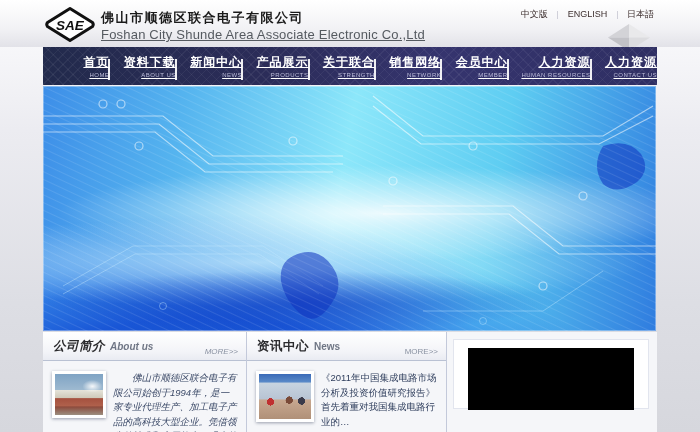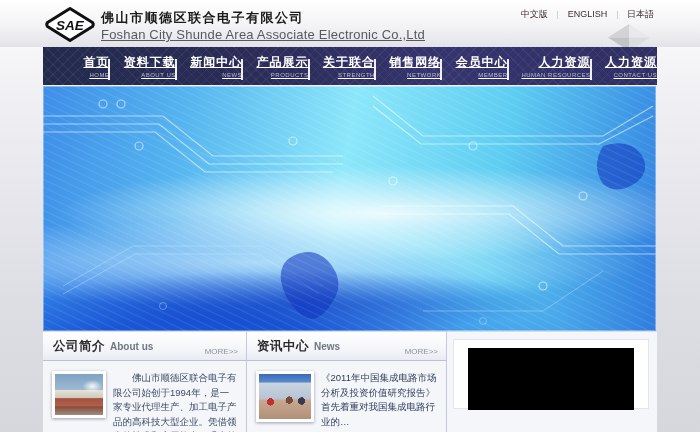--- a/index.html
+++ b/index.html
@@ -42,21 +42,21 @@
       radial-gradient(ellipse 85% 24% at 35% 72%, rgba(225,250,255,0.65) 0%, transparent 75%),
       radial-gradient(ellipse 95% 125% at 26% 142%, #0a3abc 0%, #1956d6 38%, rgba(45,125,232,0.55) 58%, transparent 72%),
       linear-gradient(100deg,#3d8ee8 0%,#55b4ef 22%,#8ce7fa 48%,#5ecdf2 72%,#2f7cdf 100%);
     box-shadow:inset 0 0 0 1px rgba(255,255,255,0.35);
   }
   .banner svg { position:absolute; top:0; left:0; }
   
   .columns { position:absolute; top:332px; left:43px; width:614px; height:100px; display:flex;
     background:#f5f6f9; }
   .col { position:relative; }
-  .col-about { width:204px; }
+  .col-about { width:204px;font-style:italic; }
   .col-news  { width:200px; }
   .col-video { width:208px; }
   .col:not(:last-child) { border-right:1px solid #c3c9da; }
   .col-head { height:29px; display:flex; align-items:center; padding:0 8px 0 10px;
     border-bottom:1px solid #b9c1d3;
     background:linear-gradient(180deg,#ffffff 0%,#f3f4f8 70%,#e9ebf2 100%); }
   .col-head .t-zh { font-size:12.5px; font-weight:bold; color:#2b2b2e; letter-spacing:0.5px; }
   .col-head .t-en { font-size:10px; font-weight:bold; color:#6f7685; margin-left:5px; }
   .more { margin-left:auto; font-size:8px; color:#8a92a2; cursor:pointer; align-self:flex-end; padding-bottom:4px; }
   .col-body { display:flex; padding:10px 8px 0 9px; }

